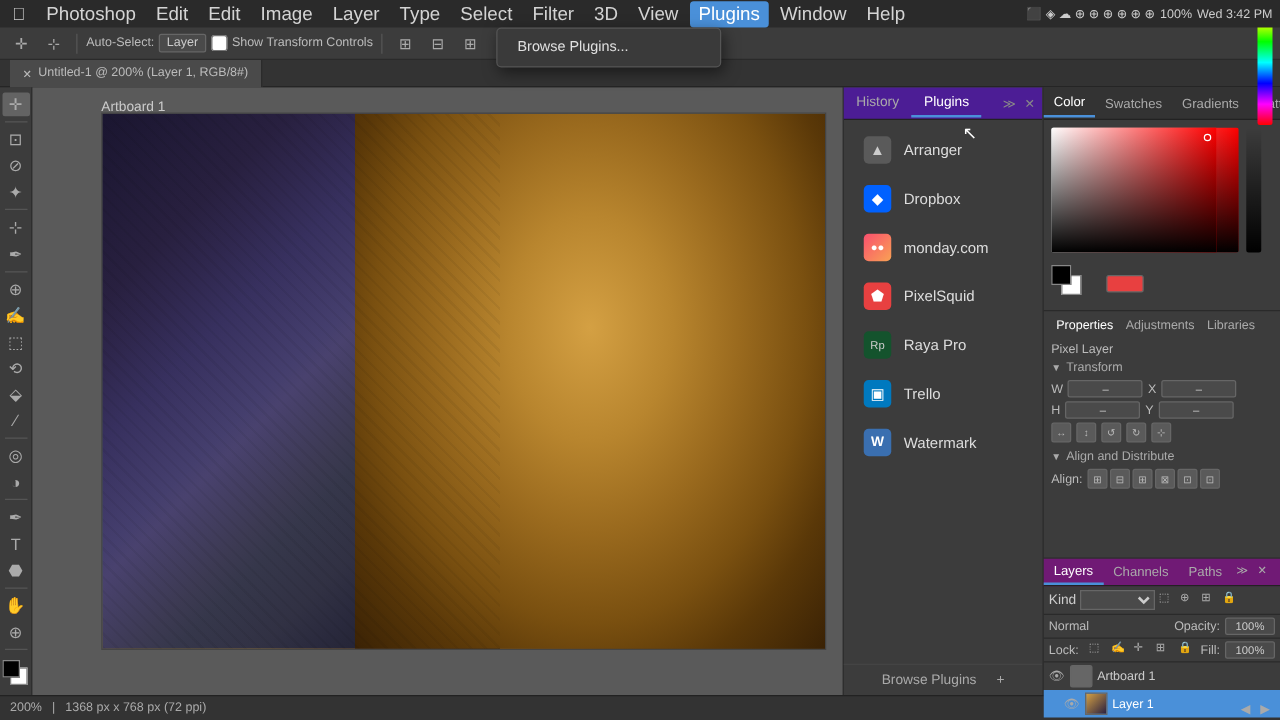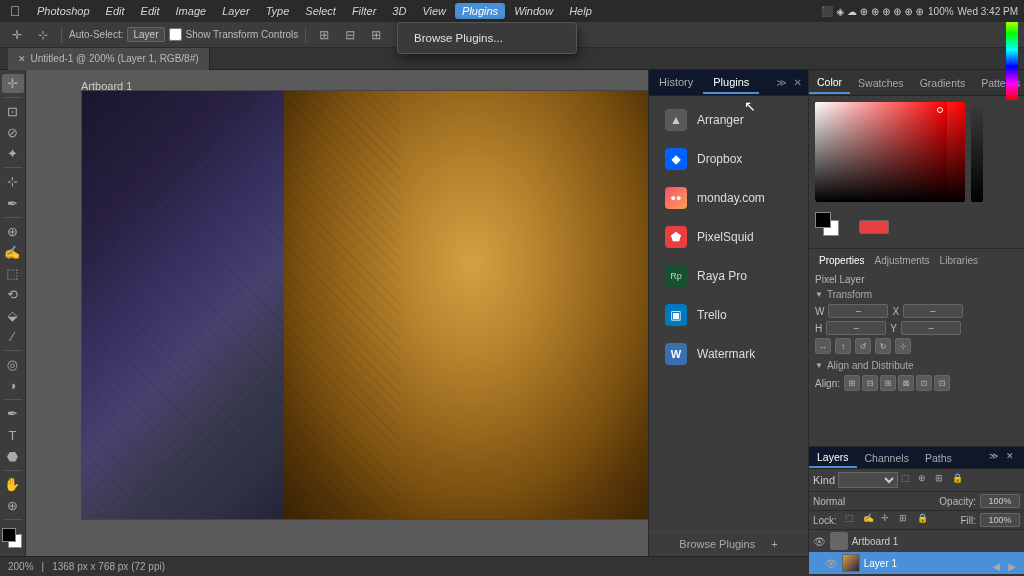--- a/index.html
+++ b/index.html
@@ -15,26 +15,25 @@
       gap: 2px;
       position: relative;
       z-index: 100;
     }
     .apple-logo {
       width: 18px; height: 22px; display: flex; align-items: center; justify-content: center;
       color: #ccc; font-size: 14px; margin-right: 4px;
     }
     .menu-item {
       padding: 2px 7px;
-      font-size: 11px;
+      font-size: 15px;
       color: #d4d4d4;
       border-radius: 3px;
       cursor: pointer;
       white-space: nowrap;
-      font-style: italic;
     }
     .menu-item.active { background: #4a90d9; color: #fff; }
     .menu-right {
       margin-left: auto;
       display: flex;
       align-items: center;
       gap: 4px;
       font-size: 10px;
       color: #ccc;
     }
@@ -173,21 +172,21 @@
     
     #plugins-panel {
       width: 160px;
       background: #3c3c3c;
       border-left: 1px solid #2a2a2a;
       display: flex;
       flex-direction: column;
     }
     #plugins-tabs {
       display: flex;
-      background: #0f172a;
+      background: #4c1d95;
       border-bottom: 1px solid #222;
       height: 26px;
       align-items: center;
     }
     .panel-tab {
       padding: 4px 10px;
       font-size: 11px;
       color: #aaa;
       cursor: pointer;
       border-bottom: 2px solid transparent;
@@ -241,21 +240,21 @@
       justify-content: center;
       font-size: 11px;
       color: #aaa;
       border-top: 1px solid #444;
       cursor: pointer;
       gap: 16px;
     }
 
     
     #right-panel {
-      width: 216px;
+      width: 190px;
       background: #3c3c3c;
       border-left: 1px solid #2a2a2a;
       display: flex;
       flex-direction: column;
     }
     #right-panel-tabs {
       display: flex;
       background: #333;
       border-bottom: 1px solid #222;
       height: 26px;
@@ -356,21 +355,21 @@
       cursor: pointer;
     }
 
     
     #layers-panel {
       border-top: 1px solid #2a2a2a;
       height: 110px;
     }
     .layers-tabs {
       display: flex;
-      background: #0f172a;
+      background: #701a75;
       border-bottom: 1px solid #222;
       height: 22px;
       align-items: center;
     }
     .layers-tab {
       padding: 3px 8px;
       font-size: 10.5px;
       color: #aaa;
       cursor: pointer;
     }

